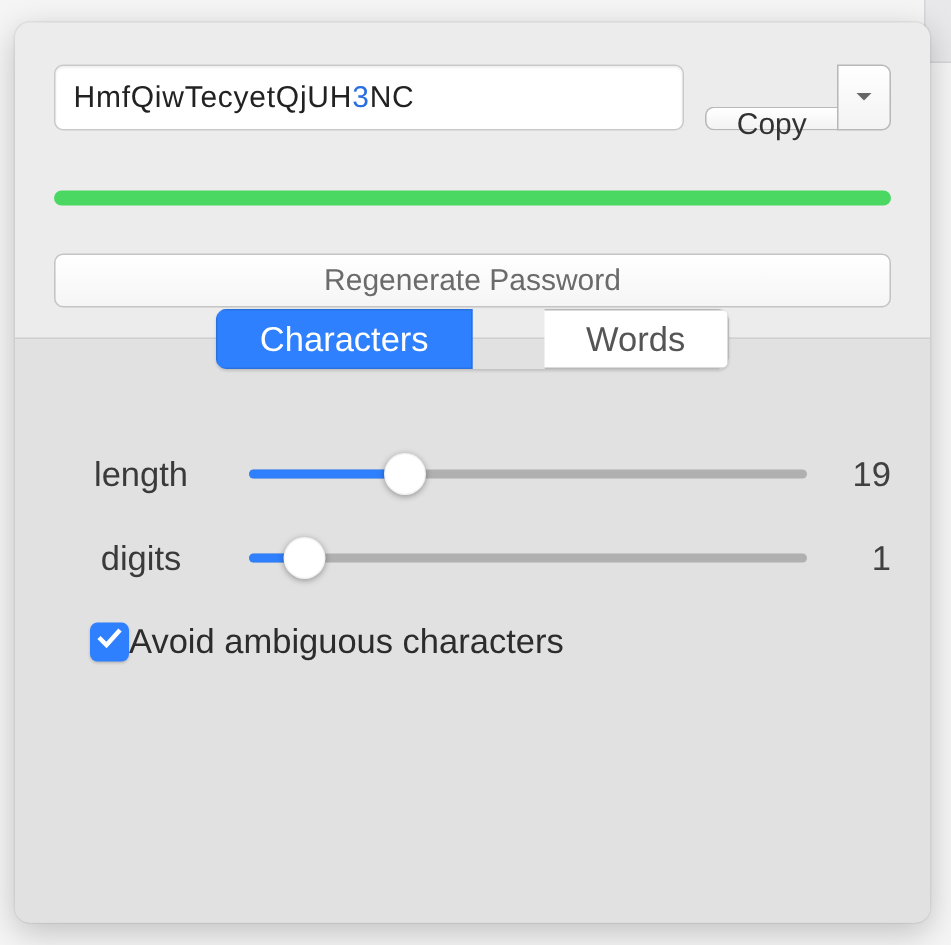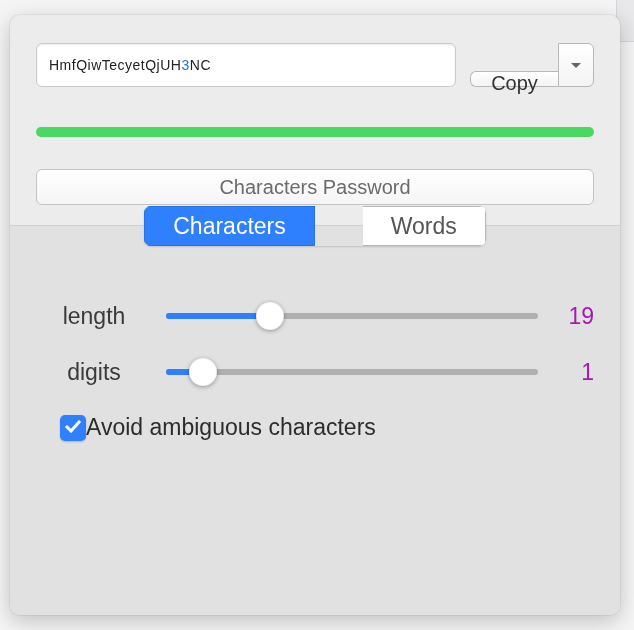--- a/index.html
+++ b/index.html
@@ -38,21 +38,21 @@
       flex: 1;
       height: 44px;
       background: #ffffff;
       border: 1px solid #c9c9c9;
       border-radius: 6px;
       box-shadow: inset 0 1px 2px rgba(0,0,0,0.08);
       padding: 0 12px;
       display: flex;
       align-items: center;
       font-family: ui-monospace, Menlo, Consolas, monospace;
-      font-size: 14px;
+      font-size: 20px;
       letter-spacing: 0.5px;
       color: #222;
       white-space: nowrap;
       overflow: hidden;
     }
     .password-field .digit {
       color: #2a6fe0;
     }
     .copy-group {
       display: flex;
@@ -182,21 +182,21 @@
       height: 28px;
       background: #ffffff;
       border-radius: 50%;
       box-shadow: 0 1px 4px rgba(0,0,0,0.35), inset 0 0 0 1px rgba(0,0,0,0.05);
       transform: translateX(-50%);
     }
     .slider-value {
       width: 56px;
       text-align: right;
       font-size: 23px;
-      color: #a21caf;
+      color: #404040;
       padding-left: 10px;
     }
     .checkbox-row {
       display: flex;
       align-items: center;
       margin-top: 24px;
       margin-left: 24px;
       gap: 0;
     }
     .checkbox {
@@ -252,21 +252,21 @@
             <svg viewBox="0 0 12 8">
                 <path d="M1 1 L6 6 L11 1 Z"></path>
               </svg>
           </span>
         </div>
       </div>
     </div>
 
     <div class="strength-bar" id="strength-bar" style="width: 100%; background: rgb(74, 216, 98);"></div>
 
-    <button class="regen-btn">Characters Password</button>
+    <button class="regen-btn">Regenerate Password</button>
   </div>
 
   <div class="lower-section">
     <div class="segmented">
       <div class="seg-wrap">
         <div class="seg active">Characters</div>
         <div class="seg inactive">Words</div>
       </div>
     </div>
 

